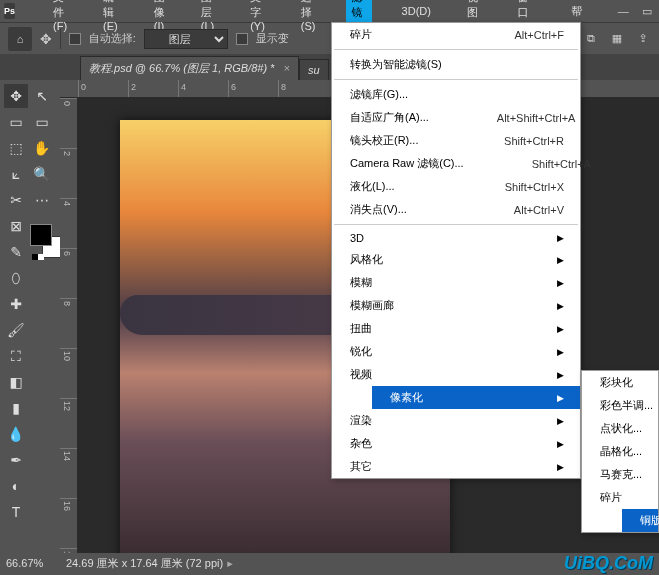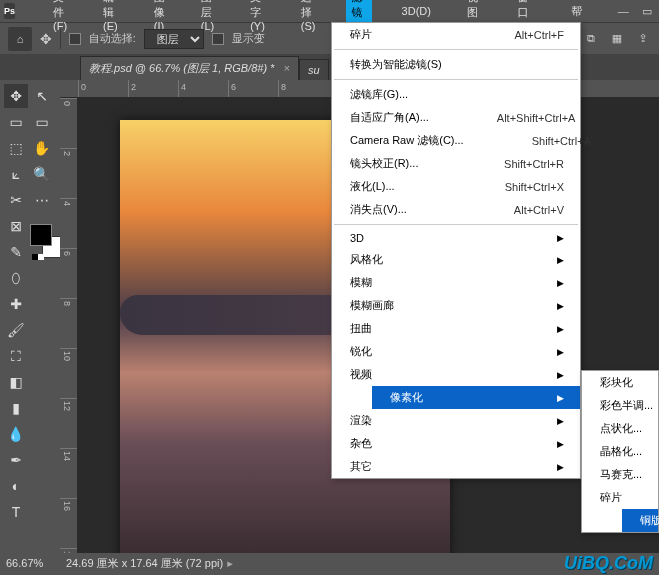--- a/index.html
+++ b/index.html
@@ -8,21 +8,21 @@
 .menubar .logo { width: 16px; height: 16px; background: #3b3b3b; border-radius: 2px; margin-right: 8px; display: flex; align-items: center; justify-content: center; color: #fff; font-size: 9px; font-weight: bold; }
 .menubar .menu-item { color: #e0e0e0; padding: 3px 6px; cursor: pointer; }
 .menubar .menu-item.active { background: #0ea5e9; color: #000; }
 .window-controls { margin-left: auto; display: flex; gap: 2px; }
 .window-controls span { width: 22px; height: 18px; display: flex; align-items: center; justify-content: center; color: #ccc; cursor: pointer; }
 .optionsbar { background: #535353; height: 32px; border-top: 1px solid #3a3a3a; display: flex; align-items: center; padding: 0 8px; gap: 8px; color: #ccc; }
 .optionsbar .home-icon { width: 24px; height: 24px; background: #3b3b3b; border-radius: 2px; display: flex; align-items: center; justify-content: center; }
 .optionsbar .crossicon { font-size: 14px; }
 .optionsbar .sep { width: 1px; height: 20px; background: #3a3a3a; }
 .optionsbar .checkbox { width: 12px; height: 12px; border: 1px solid #888; background: #3b3b3b; }
-.optionsbar select { background: #3b3b3b; color: #ddd; border: 1px solid #2a2a2a; padding: 2px 8px; font-size: 11px; }
+.optionsbar select { background: #3b3b3b; color: #ddd; border: 1px solid #2a2a2a; padding: 2px 20px; font-size: 11px; }
 .tabbar { background: #434343; height: 26px; display: flex; align-items: end; padding: 0 80px 0 80px; }
 .tab { background: #535353; color: #ddd; padding: 4px 8px; border-top: 1px solid #2a2a2a; border-left: 1px solid #2a2a2a; border-right: 1px solid #2a2a2a; font-style: italic; }
 .tab .close { margin-left: 6px; color: #aaa; }
 .workspace { display: flex; height: calc(100% - 22px - 32px - 26px - 22px); }
 .toolpanel { width: 60px; background: #535353; display: flex; flex-direction: column; flex-wrap: wrap; gap: 2px; padding: 4px; align-content: flex-start; }
 .tool { width: 24px; height: 24px; background: #535353; display: flex; align-items: center; justify-content: center; color: #ddd; cursor: pointer; font-size: 14px; }
 .tool.selected { background: #3a3a3a; }
 .color-swatches { margin-top: 10px; position: relative; width: 40px; height: 40px; }
 .swatch-back { position: absolute; left: 12px; top: 12px; width: 22px; height: 22px; background: #fff; border: 1px solid #333; }
 .swatch-front { position: absolute; left: 0; top: 0; width: 22px; height: 22px; background: #000; border: 1px solid #888; }
@@ -179,26 +179,26 @@
   <div class="item">转换为智能滤镜(S)</div>
   <div class="sep"></div>
   <div class="item">
       <span>滤镜库(G)...</span>
     </div>
   <div class="item">
       <span>自适应广角(A)...</span>
       <span class="shortcut">Alt+Shift+Ctrl+A</span>
     </div>
   <div class="item">
+      <span>镜头校正(R)...</span>
+      <span class="shortcut">Shift+Ctrl+R</span>
+    </div>
+  <div class="item">
       <span>Camera Raw 滤镜(C)...</span>
       <span class="shortcut">Shift+Ctrl+A</span>
-    </div>
-  <div class="item">
-      <span>镜头校正(R)...</span>
-      <span class="shortcut">Shift+Ctrl+R</span>
     </div>
   <div class="item">
       <span>液化(L)...</span>
       <span class="shortcut">Shift+Ctrl+X</span>
     </div>
   <div class="item">
       <span>消失点(V)...</span>
       <span class="shortcut">Alt+Ctrl+V</span>
     </div>
   <div class="sep"></div>

